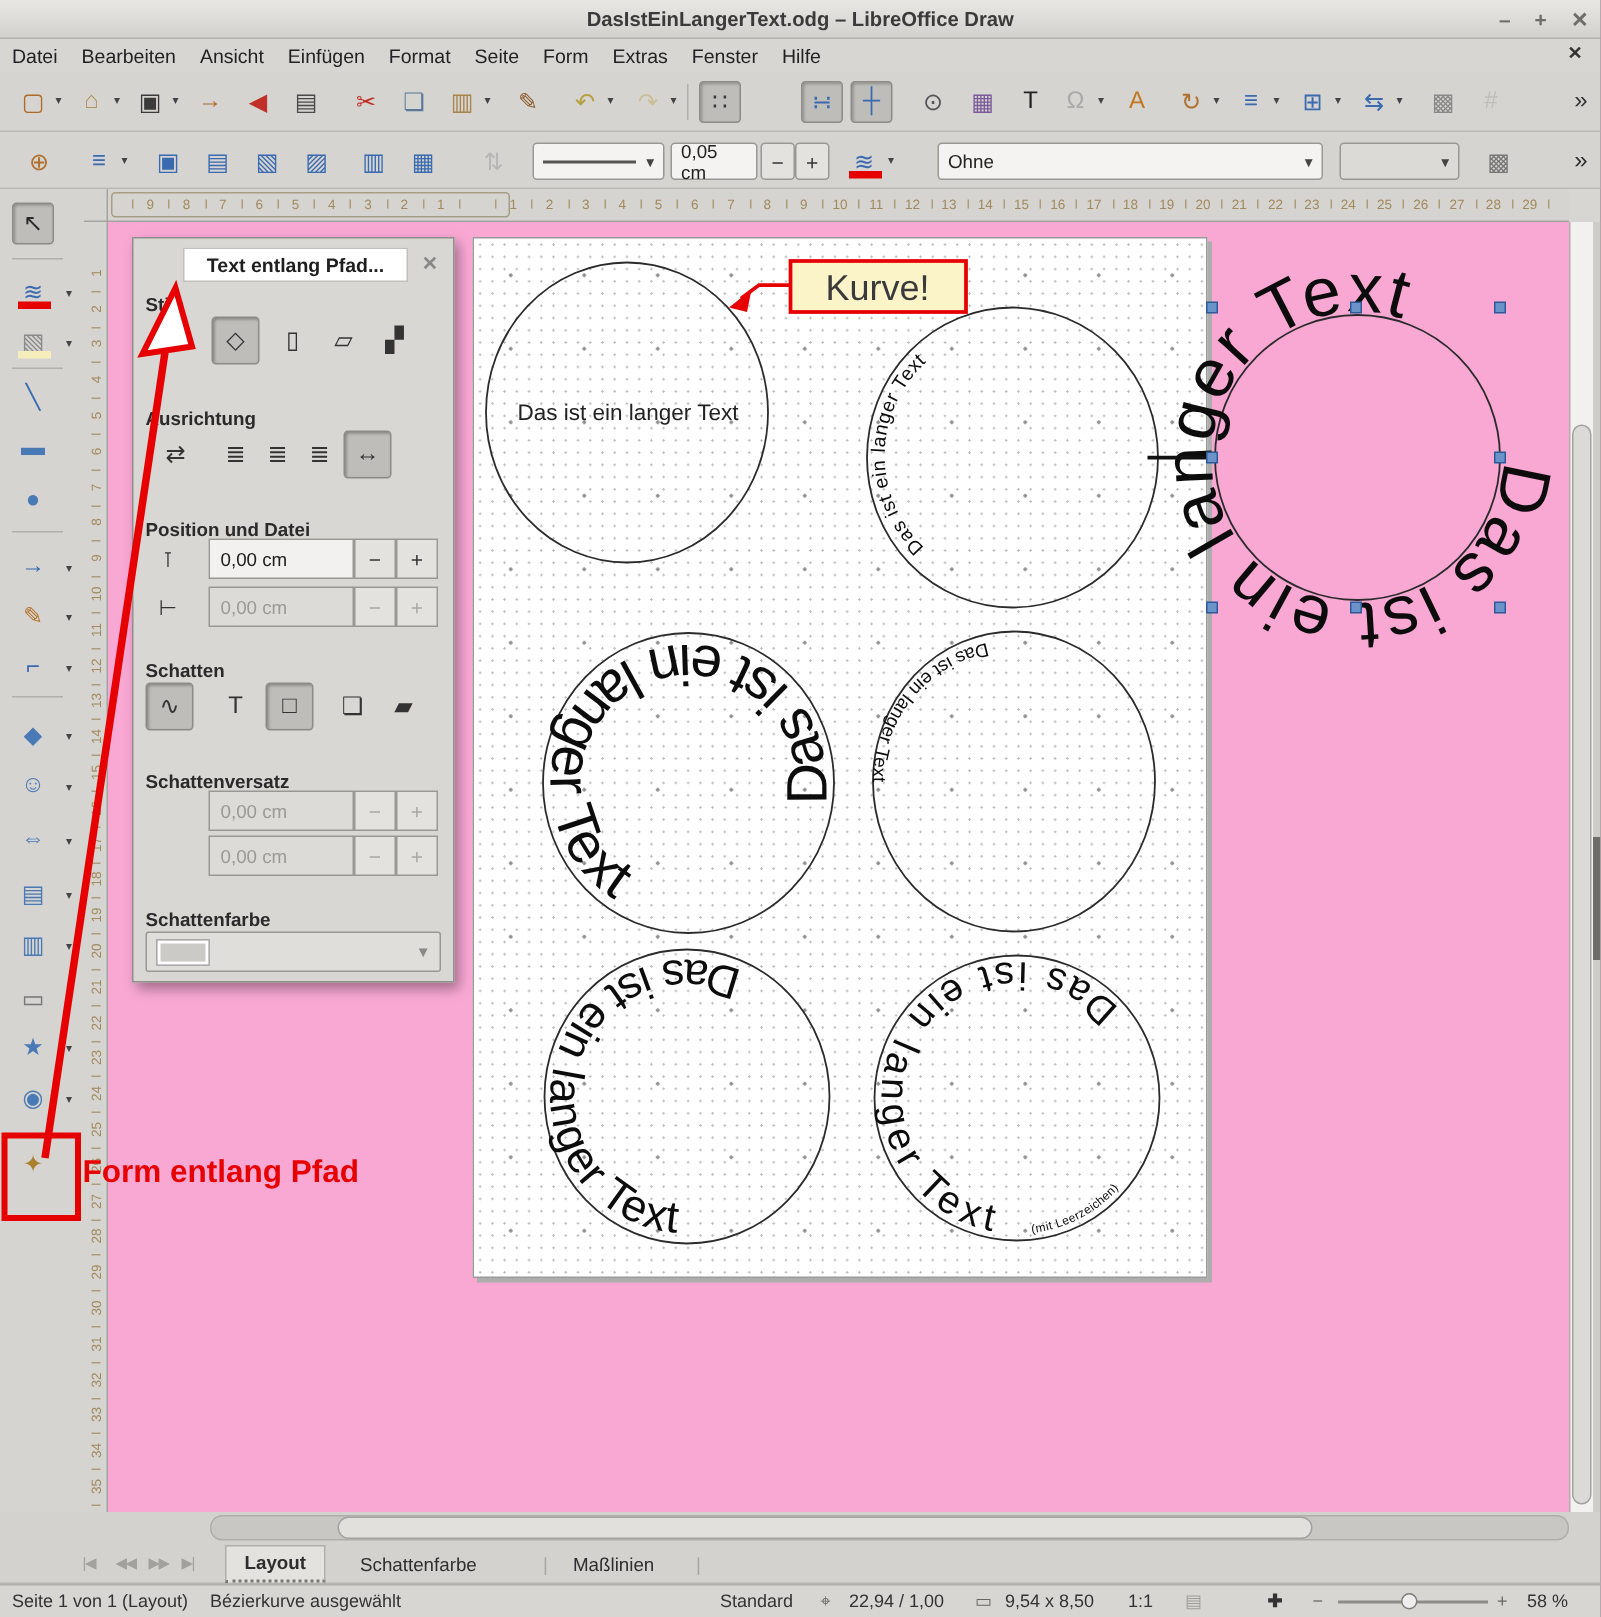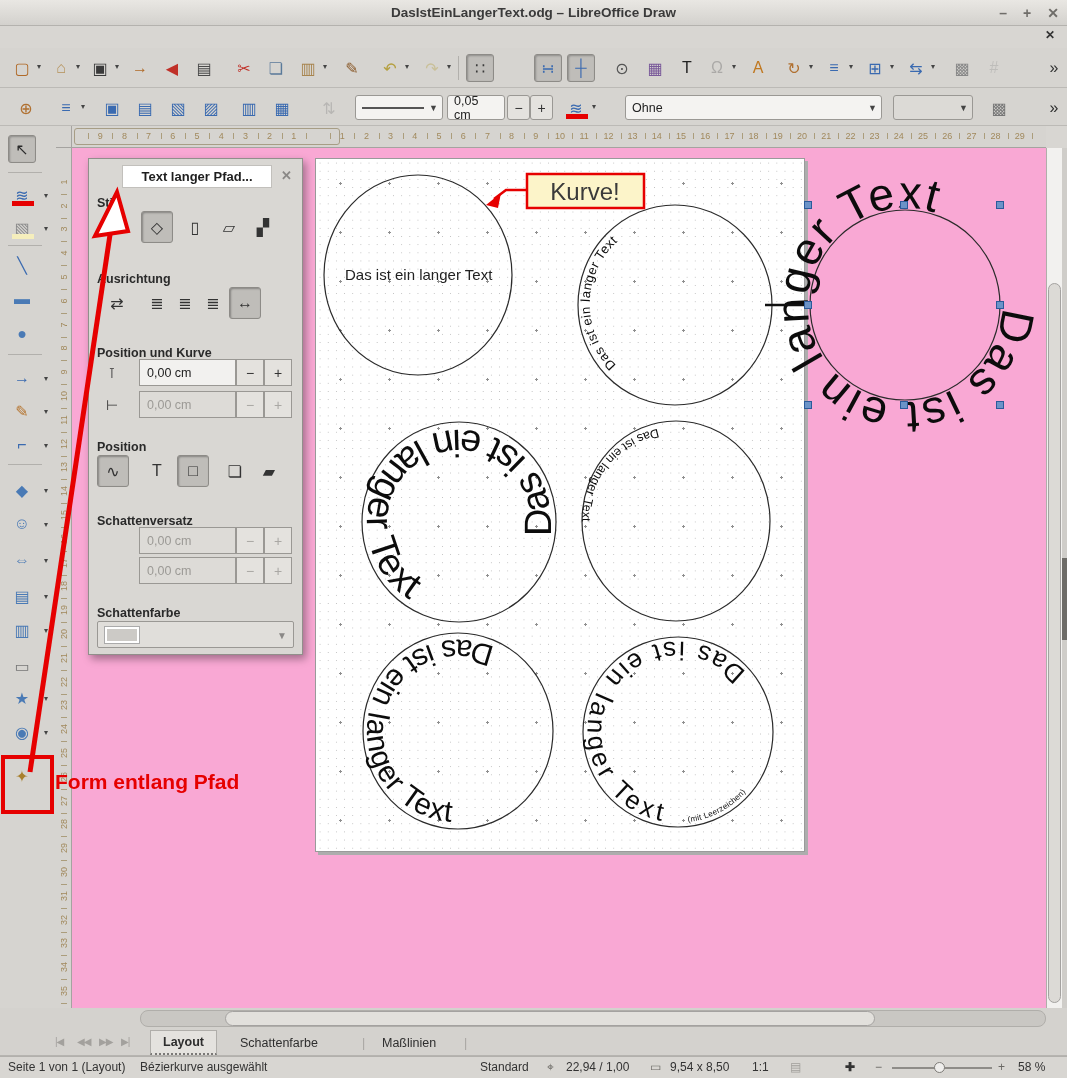--- a/index.html
+++ b/index.html
@@ -99,20 +99,32 @@
 
   <div id="titlebar">
     <span>DasIstEinLangerText.odg – LibreOffice Draw</span>
     <span class="winbtns">
       <span>–</span>
       <span>+</span>
       <span>✕</span>
     </span>
   </div>
 
+  <div id="menubar">
+      <span class="mitem">Datei</span>
+      <span class="mitem">Bearbeiten</span>
+      <span class="mitem">Ansicht</span>
+      <span class="mitem">Einfügen</span>
+      <span class="mitem">Format</span>
+      <span class="mitem">Seite</span>
+      <span class="mitem">Form</span>
+      <span class="mitem">Extras</span>
+      <span class="mitem">Fenster</span>
+      <span class="mitem">Hilfe</span>
+    </div>
   <div id="menu-close">✕</div>
 
   <div id="tb1">
       <div class="tbtn" style="left: 8px;">
         <span style="color: rgb(176, 106, 40);">▢</span>
       </div>
       <span class="drop" style="left: 37px;">▾</span>
       <div class="tbtn" style="left: 47px;">
         <span style="color: rgb(181, 146, 90);">⌂</span>
       </div>
@@ -528,21 +540,21 @@
   <div id="estrip">
       <div class="thumb"></div>
     </div>
   <div id="hsbrow">
     <div id="hsb">
         <div class="thumb"></div>
       </div>
   </div>
 
   <div id="fwdlg">
-    <div id="fwtitle">Text langer Pfad...</div>
+    <div id="fwtitle">Text entlang Pfad...</div>
     <div id="fwclose">✕</div>
     <div class="fwlabel" style="top:37px">Stil</div>
     <div id="fw-stil">
         <div class="fwbtn" style="left: 12px; top: 52px;">
           <span>⊘</span>
         </div>
         <div class="fwbtn active" style="left: 52px; top: 52px;">
           <span>◇</span>
         </div>
         <div class="fwbtn" style="left: 90px; top: 52px;">
@@ -566,32 +578,32 @@
         <div class="fwbtn" style="left: 80px; top: 128px;">
           <span>≣</span>
         </div>
         <div class="fwbtn" style="left: 108px; top: 128px;">
           <span>≣</span>
         </div>
         <div class="fwbtn active" style="left: 140px; top: 128px;">
           <span>↔</span>
         </div>
       </div>
-    <div class="fwlabel" style="top:187px">Position und Kurve</div>
+    <div class="fwlabel" style="top:187px">Position und Datei</div>
     <div id="fw-pos">
         <div class="fwicon" style="top: 206px;">⊺</div>
         <div class="fwfield" style="top: 200px;">0,00 cm</div>
         <div class="fwspin" style="left: 147px; top: 200px;">−</div>
         <div class="fwspin" style="left: 175px; top: 200px;">+</div>
         <div class="fwicon" style="top: 238px;">⊢</div>
         <div class="fwfield dis" style="top: 232px;">0,00 cm</div>
         <div class="fwspin dis" style="left: 147px; top: 232px;">−</div>
         <div class="fwspin dis" style="left: 175px; top: 232px;">+</div>
       </div>
-    <div class="fwlabel" style="top:281px">Position</div>
+    <div class="fwlabel" style="top:281px">Schatten</div>
     <div id="fw-schatten">
         <div class="fwbtn active" style="left: 8px; top: 296px;">
           <span>∿</span>
         </div>
         <div class="fwbtn" style="left: 52px; top: 296px;">
           <span>T</span>
         </div>
         <div class="fwbtn active" style="left: 88px; top: 296px;">
           <span>□</span>
         </div>

